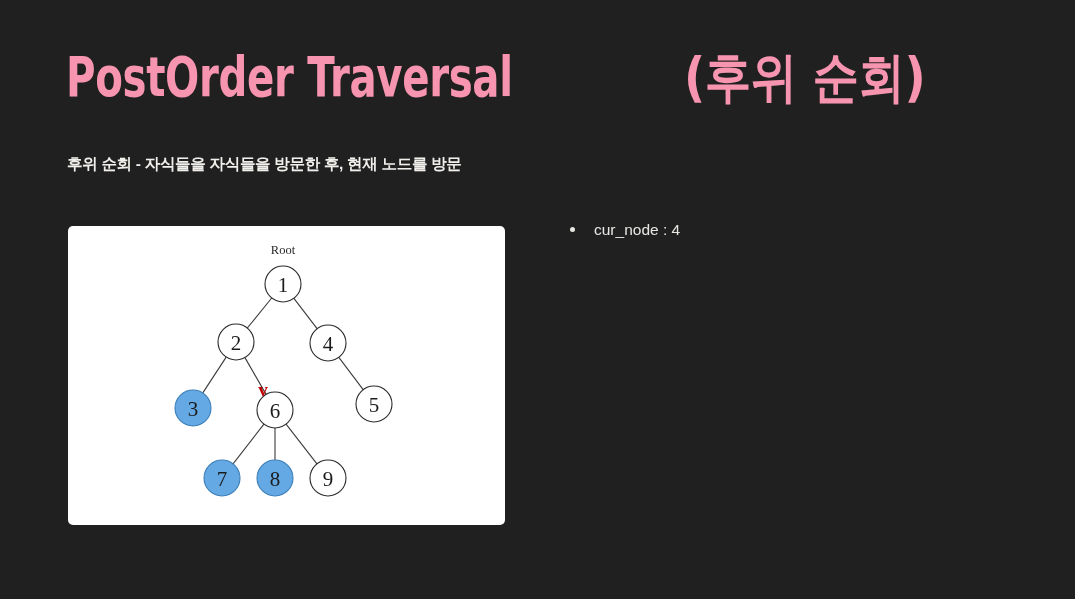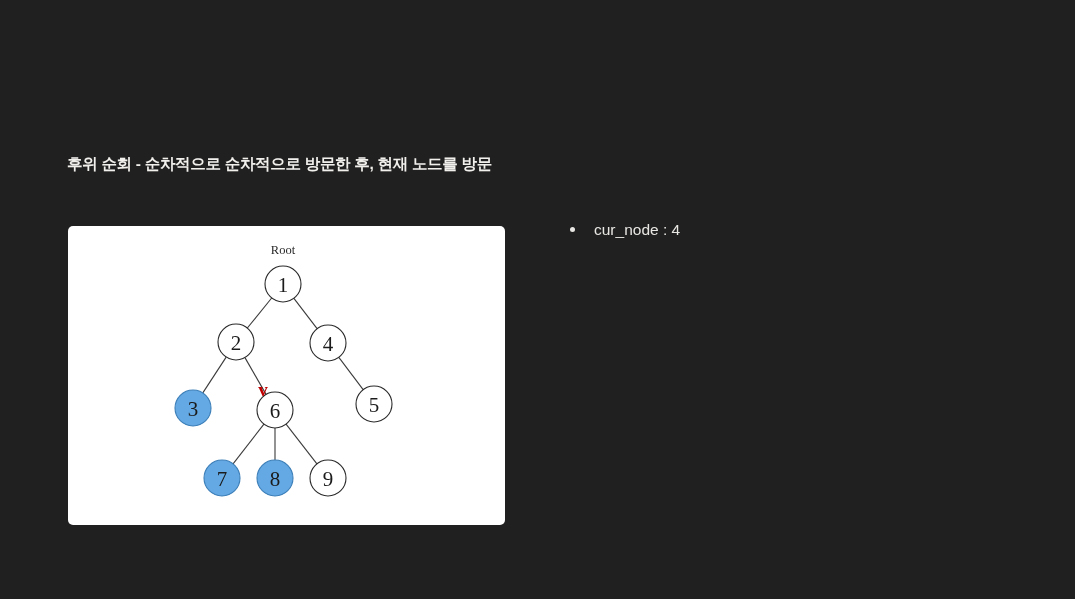--- a/index.html
+++ b/index.html
@@ -143,22 +143,26 @@
     height: 5px;
     border-radius: 50%;
     background: #e9e7e4;
   }
 </style>
 </head>
 <body>
 
 <div id="slide">
 
-
-  <div id="subtitle">후위 순회 - 순차적으로 순차적으로 방문한 후, 현재 노드를 방문</div>
+  <div id="page-title">
+    <span class="latin">PostOrder Traversal</span>
+      <span class="hangul">(후위 순회)</span>
+  </div>
+
+  <div id="subtitle">후위 순회 - 자식들을 자식들을 방문한 후, 현재 노드를 방문</div>
 
   <div id="diagram-panel">
     <svg id="tree-svg" viewBox="0 0 437 299">
       <g id="edge-layer">
           <line x1="203.66749703101394" y1="71.9847908978977" x2="179.33250296898606" y2="102.0152091021023" class="tree-edge"></line>
           <line x1="225.9160851666271" y1="72.31220055179998" x2="249.0839148333729" y2="102.68779944820002" class="tree-edge"></line>
           <line x1="158.17415140743248" y1="131.08153504905715" x2="134.82584859256752" y2="166.91846495094285" class="tree-edge"></line>
           <line x1="176.955218124186" y1="131.6142264729397" x2="198.044781875814" y2="168.3857735270603" class="tree-edge"></line>
           <line x1="270.8376592005406" y1="131.3716785050647" x2="295.1623407994594" y2="163.6283214949353" class="tree-edge"></line>
           <line x1="195.9346206235247" y1="198.19709052076075" x2="165.0653793764753" y2="237.80290947923925" class="tree-edge"></line>

